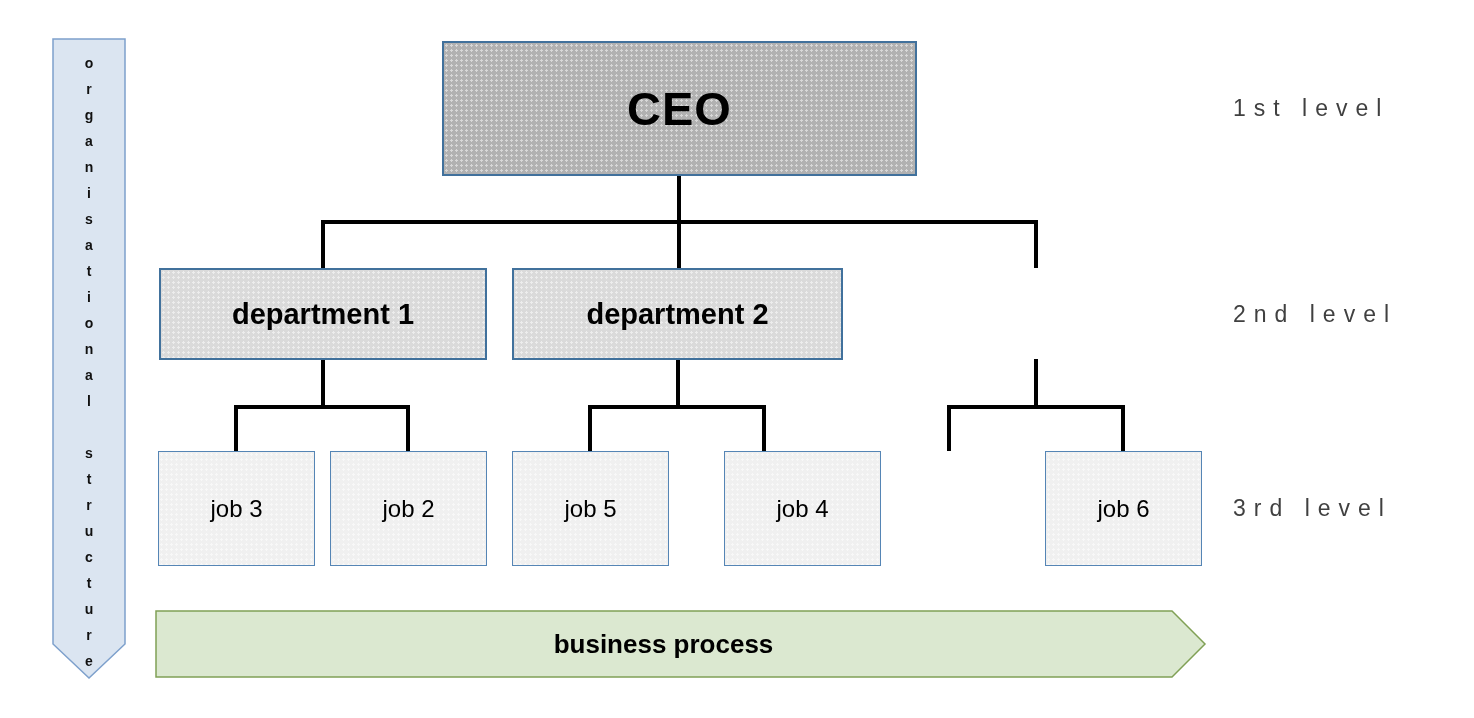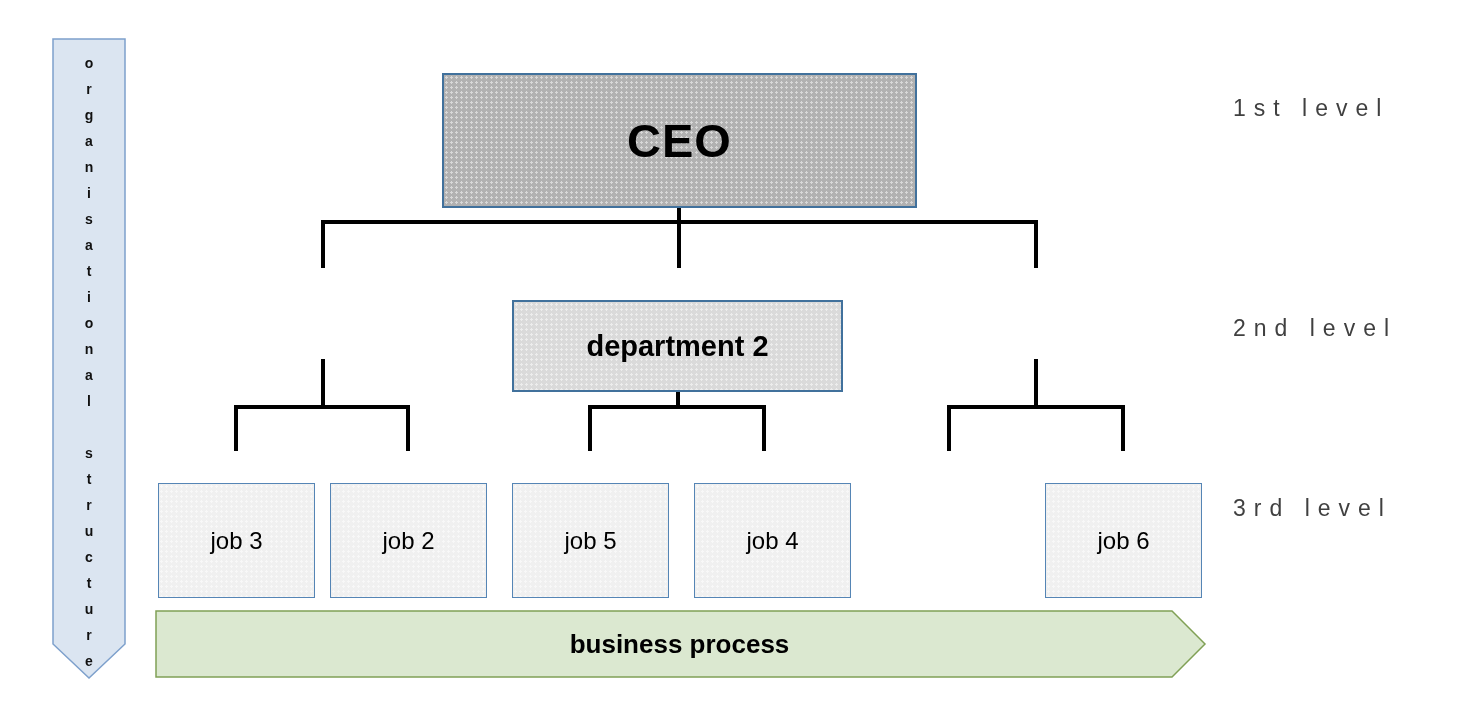--- a/index.html
+++ b/index.html
@@ -8,40 +8,39 @@
     font-family:"Liberation Sans", sans-serif;overflow:hidden;
   }
   .canvas{position:absolute;inset:0;}
 
   
   .box{
     position:absolute;display:flex;align-items:center;justify-content:center;
     color:#000;box-sizing:border-box;
     background-image:radial-gradient(rgba(255,255,255,0.5) 1px, rgba(0,0,0,0) 1.1px);
     background-size:5px 5px;
-    margin-top:32px;
   }
   .ceo{
     left:442px;top:41px;width:475px;height:135px;
     background-color:#b1b1b1;border:2px solid #41719c;
     font-size:47px;font-weight:700;letter-spacing:1px;
   }
   .dept{
     top:268px;height:92px;background-color:#dadada;border:2px solid #41719c;
     font-size:29px;font-weight:700;
   }
   .d1{left:159px;width:328px}
   .d2{left:512px;width:331px}
   .d3{left:871px;width:331px}
   .job{
     top:451px;width:157px;height:115px;background-color:#f0f0f0;
     border:1.5px solid #5585b5;font-size:24px;font-weight:400;
   }
   .j1{left:158px}.j2{left:330px}.j3{left:512px}
-  .j4{left:694px}.j5{left:871px}.j6{left:1045px}
+  .j4{left:724px}.j5{left:871px}.j6{left:1045px}
 
   
   .conn{position:absolute;background:#000000;}
   .trunk-ceo{left:677px;top:176px;width:4px;height:48px}
   .main-h{left:321px;top:220px;width:717px;height:4px}
   .drop-d1{left:321px;top:222px;width:4px;height:46px}
   .drop-d2{left:677px;top:222px;width:4px;height:46px}
   .drop-d3{left:1034px;top:222px;width:4px;height:46px}
   .stub-d1{left:321px;top:359px;width:4px;height:50px}
   .stub-d2{left:676px;top:359px;width:4px;height:50px}
@@ -54,39 +53,39 @@
   .drop-j3{left:588px;top:405px;width:4px;height:46px}
   .drop-j4{left:762px;top:405px;width:4px;height:46px}
   .drop-j5{left:947px;top:405px;width:4px;height:46px}
   .drop-j6{left:1121px;top:405px;width:4px;height:46px}
 
   
   .lvl{
     position:absolute;left:1233px;font-size:23px;letter-spacing:8px;
     color:#404040;white-space:nowrap;line-height:26px;
   }
-  .lvl1{top:95px}.lvl2{top:315px}.lvl3{top:495px}
+  .lvl1{top:95px}.lvl2{top:301px}.lvl3{top:495px}
 
   
   .org-arrow{position:absolute;left:52px;top:38px;width:74px;height:642px;}
   .org-arrow svg{position:absolute;left:0;top:0;}
   .org-arrow-text{
     position:absolute;top:17px;left:50%;transform:translateX(-50%);
     writing-mode:vertical-lr;text-orientation:upright;
     font-size:14px;font-weight:700;letter-spacing:10px;color:#111111;
     white-space:nowrap;
   }
 
   
   .process-arrow{position:absolute;left:155px;top:610px;width:1052px;height:68px;}
   .process-arrow svg{position:absolute;left:0;top:0;}
   .process-label{
     position:absolute;left:0;top:0;width:1017px;height:68px;
     display:flex;align-items:center;justify-content:center;
-    font-size:26px;font-weight:700;color:#000;margin-left:16px;
+    font-size:26px;font-weight:700;color:#000;
   }
 </style>
 </head>
 <body>
 
 <div class="canvas">
 
   <div class="org-arrow">
     <svg width="74" height="642" viewBox="0 0 74 642">
       <polygon points="1,1 73,1 73,606 37,640 1,606" fill="#dbe5f1" stroke="#7da0cc" stroke-width="1.5"></polygon>
@@ -110,20 +109,23 @@
   <div class="conn drop-j2"></div>
   <div class="conn drop-j3"></div>
   <div class="conn drop-j4"></div>
   <div class="conn drop-j5"></div>
   <div class="conn drop-j6"></div>
 
   <div class="box ceo">
     <span>CEO</span>
   </div>
 
+  <div class="box dept d1">
+    <span>department 1</span>
+  </div>
   <div class="box dept d2">
     <span>department 2</span>
   </div>
 
   <div class="box job j1">
     <span>job 3</span>
   </div>
   <div class="box job j2">
     <span>job 2</span>
   </div>

